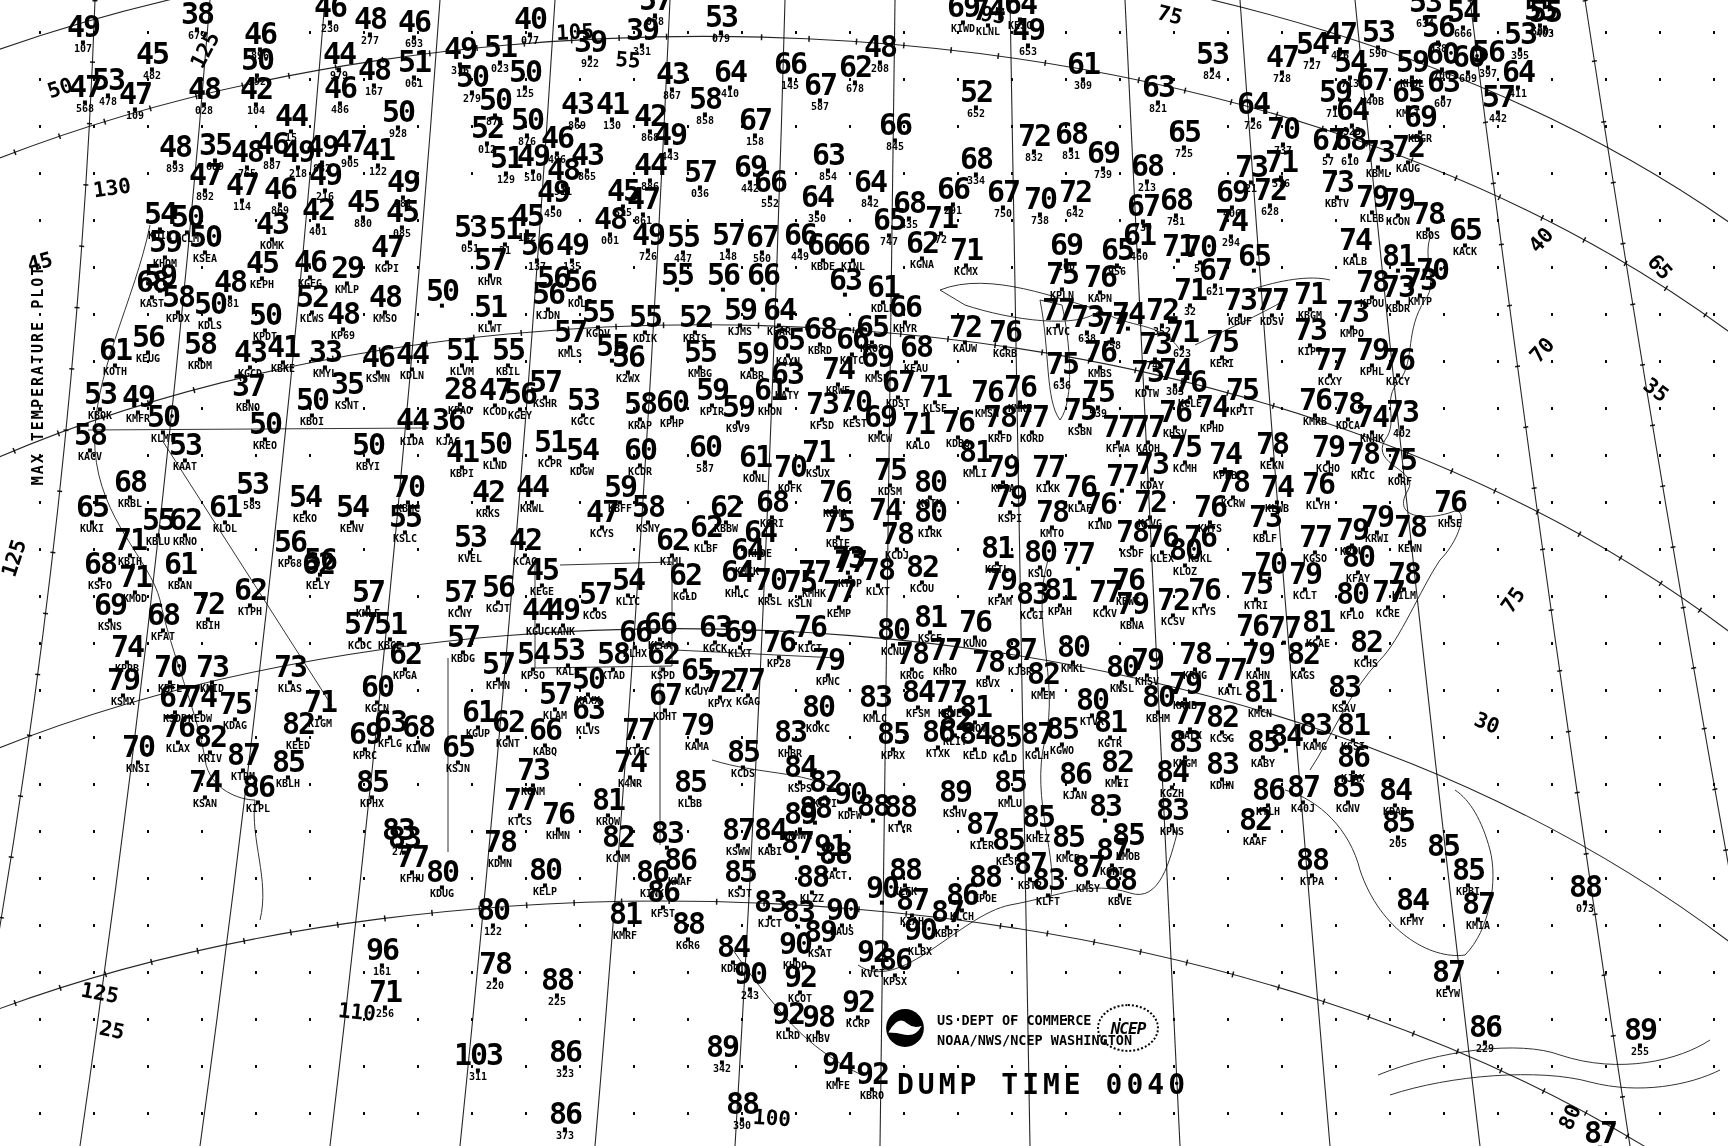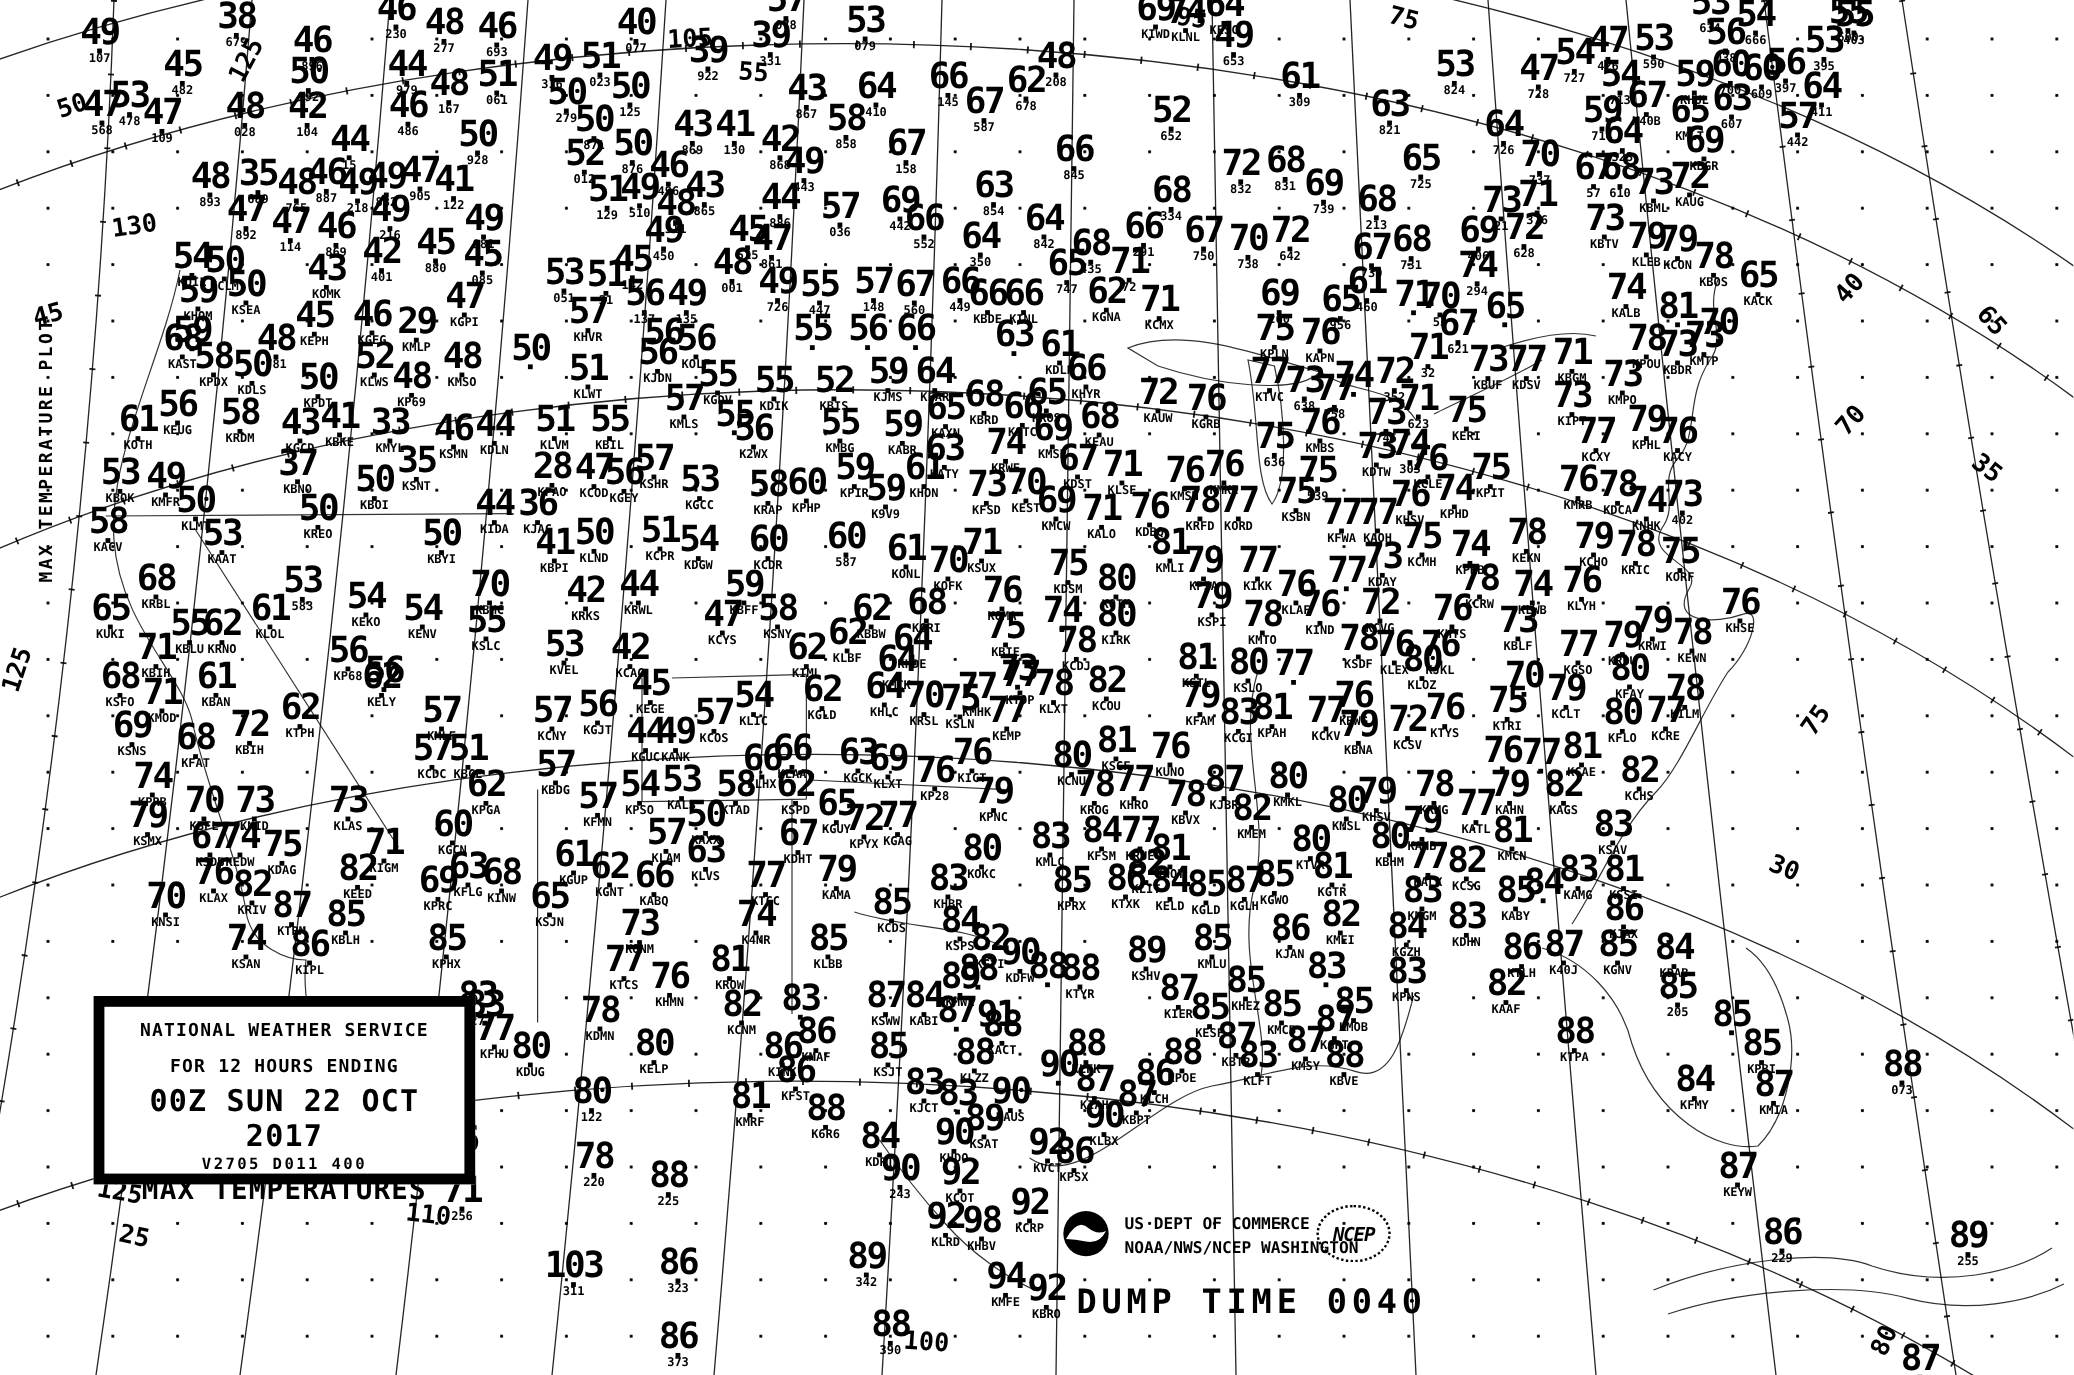--- a/index.html
+++ b/index.html
@@ -3143,27 +3143,20 @@
       <div class="glabel" style="left: 1570px; top: 1117px; transform: translate(-50%, -50%) rotate(-65deg);">80</div>
       <div class="glabel" style="left: 772px; top: 1118px; transform: translate(-50%, -50%) rotate(4deg);">100</div>
       <div class="glabel" style="left: 357px; top: 1012px; transform: translate(-50%, -50%) rotate(6deg);">110</div>
       <div class="glabel" style="left: 100px; top: 993px; transform: translate(-50%, -50%) rotate(10deg);">125</div>
       <div class="glabel" style="left: 112px; top: 1030px; transform: translate(-50%, -50%) rotate(12deg);">25</div>
       <div class="glabel" style="left: 14px; top: 558px; transform: translate(-50%, -50%) rotate(-72deg);">125</div>
     </div>
 
   <div id="side-label">MAX TEMPERATURE PLOT</div>
 
-  <div id="legend">
-    <div class="l1">NATIONAL WEATHER SERVICE</div>
-    <div class="l2">FOR 12 HOURS ENDING</div>
-    <div class="l3">00Z SUN  22 OCT 2017</div>
-    <div class="l4">V2705   D011   400</div>
-    <div class="l5">MAX TEMPERATURES</div>
-  </div>
 
   <div id="footer">
     <svg id="noaa-logo" viewBox="0 0 36 36">
       <circle cx="18" cy="18" r="17" fill="#000"></circle>
       <path d="M3 22 Q 12 6 20 14 Q 26 19 33 16 Q 28 26 18 24 Q 10 22 3 22 Z" fill="#fff"></path>
     </svg>
     <div id="agency">
       <div>US DEPT OF COMMERCE</div>
       <div>NOAA/NWS/NCEP WASHINGTON</div>
     </div>

